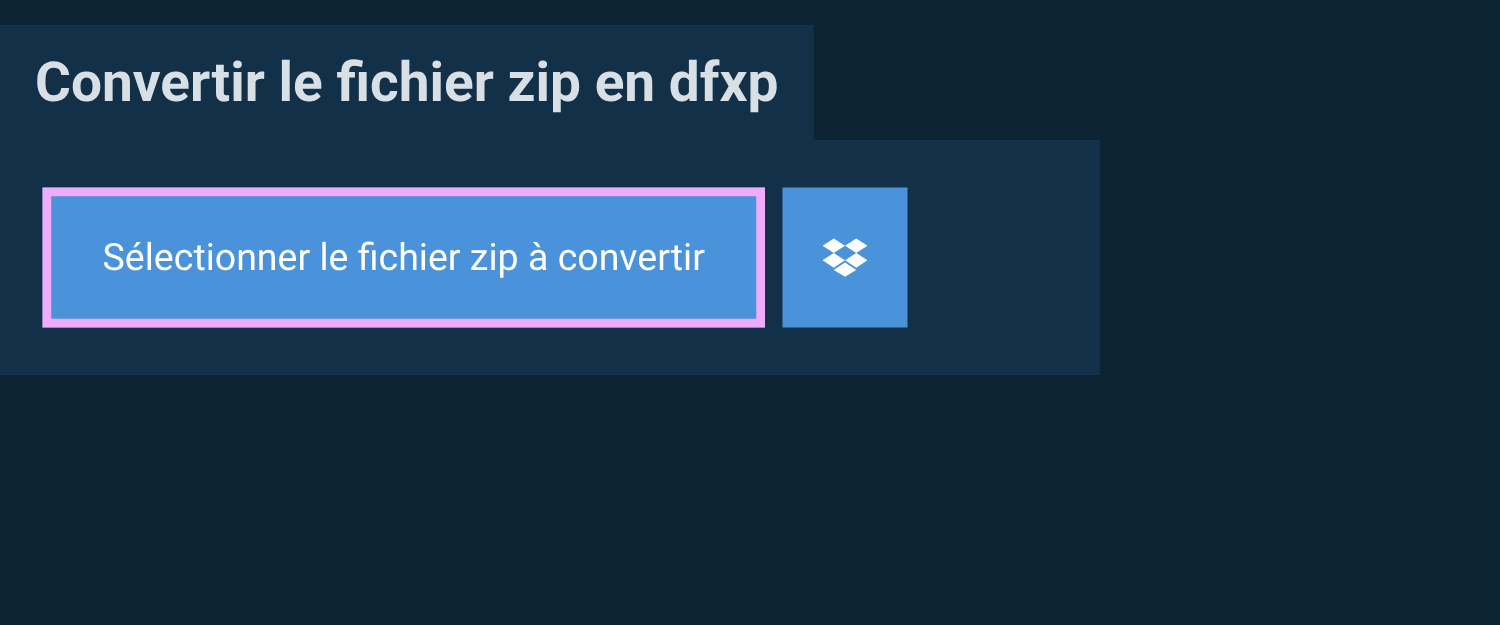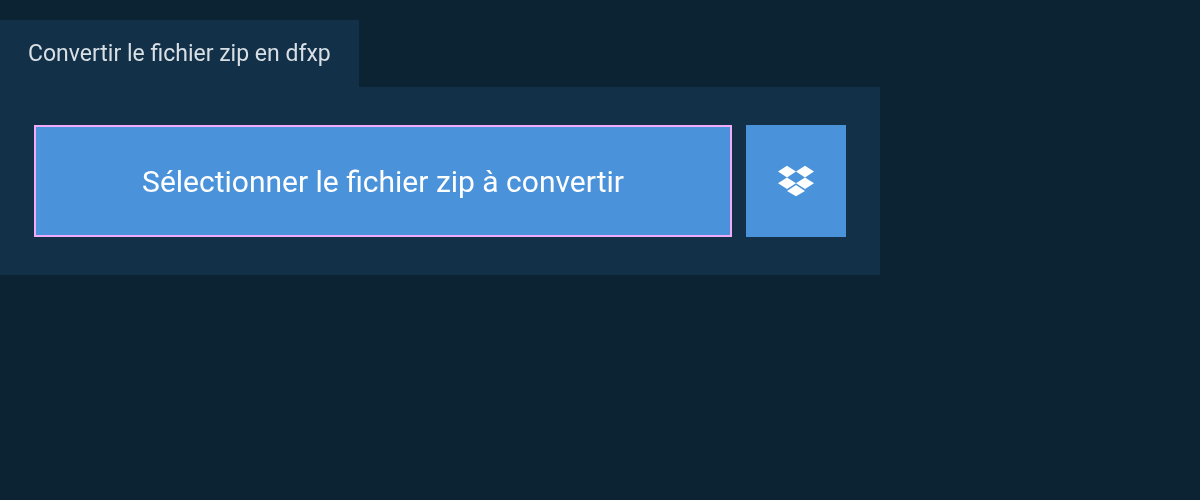--- a/index.html
+++ b/index.html
@@ -15,38 +15,38 @@
       overflow: hidden;
     }
     .title-bar {
       display: inline-block;
       background: #133049;
       padding: 20px 28px;
       margin-top: 20px;
     }
     .title-text {
       color: #d8dfe5;
-      font-size: 23px;
-      font-weight: 400;
+      font-size: 44px;
+      font-weight: 700;
     }
     .panel {
       background: #133049;
       padding: 38px 34px;
       width: 880px;
     }
     .button-row {
       display: flex;
       gap: 14px;
     }
     .select-button {
       flex: 0 0 auto;
-      width: 698px;
+      width: 578px;
       height: 112px;
       background: #4a92d9;
-      border: 2px solid #f0abfc;
+      border: 7px solid #f0abfc;
       color: #ffffff;
       font-size: 30px;
       font-weight: 400;
       display: flex;
       align-items: center;
       justify-content: center;
       cursor: pointer;
       font-family: inherit;
     }
     .dropbox-button {

